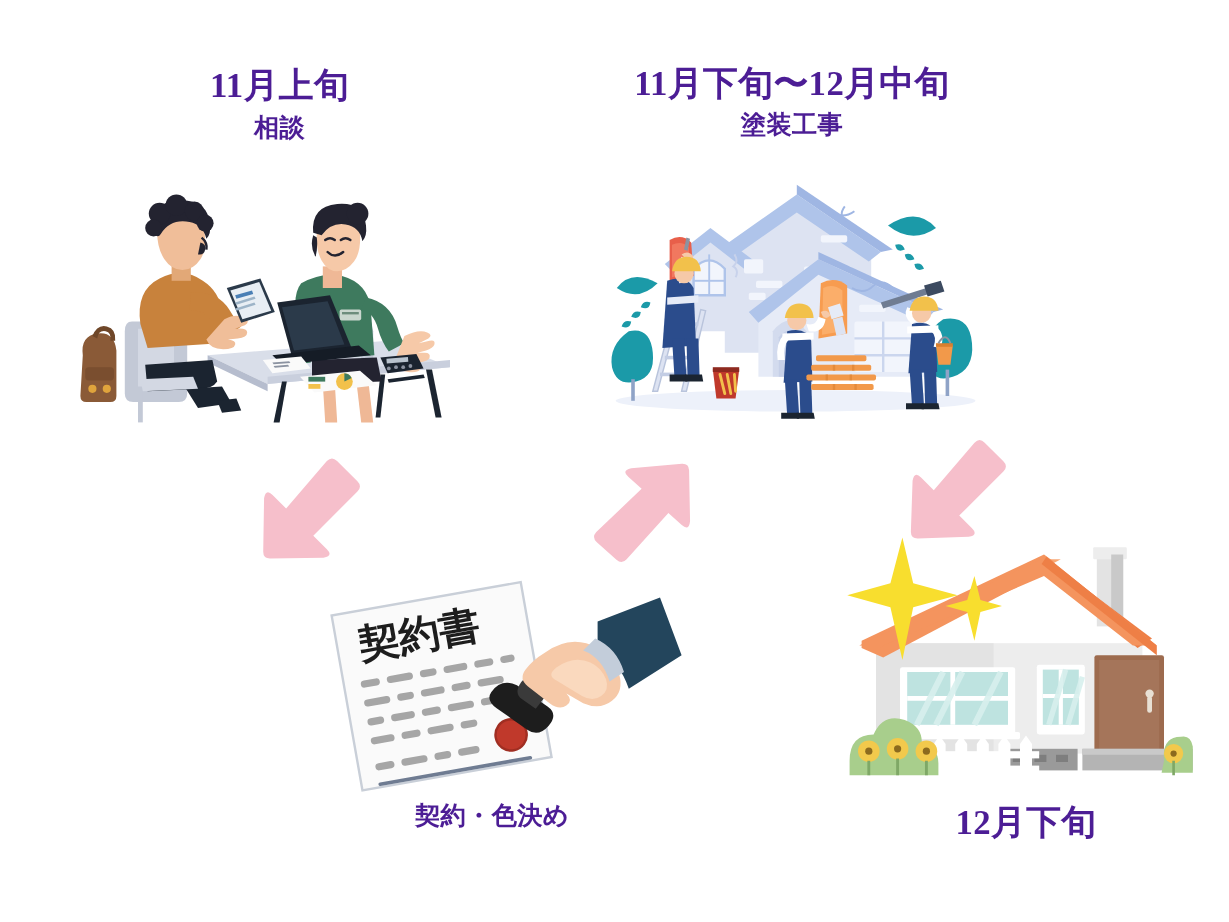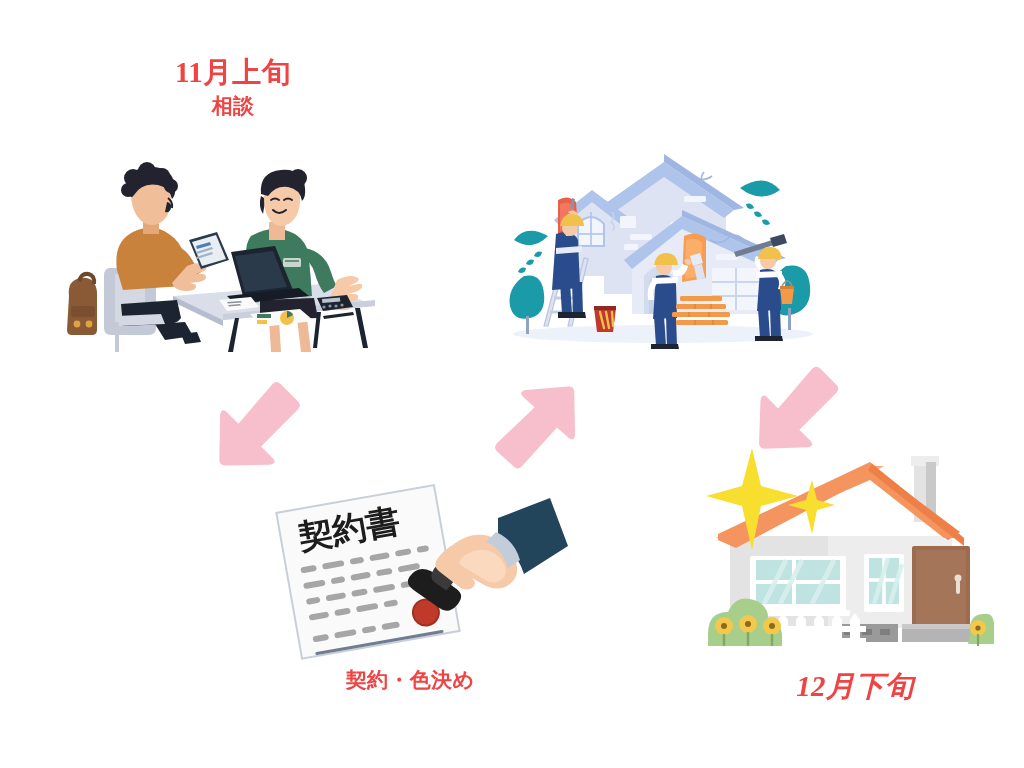--- a/index.html
+++ b/index.html
@@ -8,35 +8,35 @@
     background:#ffffff;
     font-family:"Liberation Serif","DejaVu Serif",serif;
     overflow:hidden;
     position:relative;
   }
   .stage{position:relative;width:1024px;height:768px;}
 
   .caption{
     position:absolute;
     text-align:center;
-    color:#ef4444;
+    color:#4c1d95;
     font-family:"Liberation Serif","DejaVu Serif",serif;
     font-weight:700;
     line-height:1.38;
     letter-spacing:0.02em;
     white-space:nowrap;
   }
   .caption .line1{display:block;font-size:29px;}
   .caption .line2{display:block;font-size:21px;}
 
   
   #cap-consult{left:88px;top:52px;width:290px;}
   #cap-paint{left:470px;top:50px;width:380px;}
   #cap-contract{left:270px;top:666px;width:280px;}
-  #cap-done{left:742px;top:666px;width:226px;font-style:italic;}
+  #cap-done{left:742px;top:666px;width:226px;}
 
   .illus{position:absolute;}
   #illus-consult{left:55px;top:148px;width:310px;height:205px;}
   #illus-paint{left:508px;top:148px;width:310px;height:205px;}
   #illus-contract{left:258px;top:468px;width:310px;height:195px;}
   #illus-done{left:694px;top:428px;width:300px;height:230px;}
 
   .arrow{position:absolute;}
   #arrow-1{left:196px;top:378px;width:116px;height:100px;}
   #arrow-2{left:484px;top:372px;width:110px;height:100px;}
@@ -47,20 +47,24 @@
 </head>
 <body>
 
 <div class="stage">
 
   <div class="caption" id="cap-consult">
     <span class="line1">11月上旬</span>
     <span class="line2">相談</span>
   </div>
 
+  <div class="caption" id="cap-paint">
+    <span class="line1">11月下旬〜12月中旬</span>
+    <span class="line2">塗装工事</span>
+  </div>
 
   <div class="caption" id="cap-contract">
     <span class="line2">契約・色決め</span>
   </div>
 
   <div class="caption" id="cap-done">
     <span class="line1">12月下旬</span>
   </div>
 
   <div class="illus" id="illus-consult">

